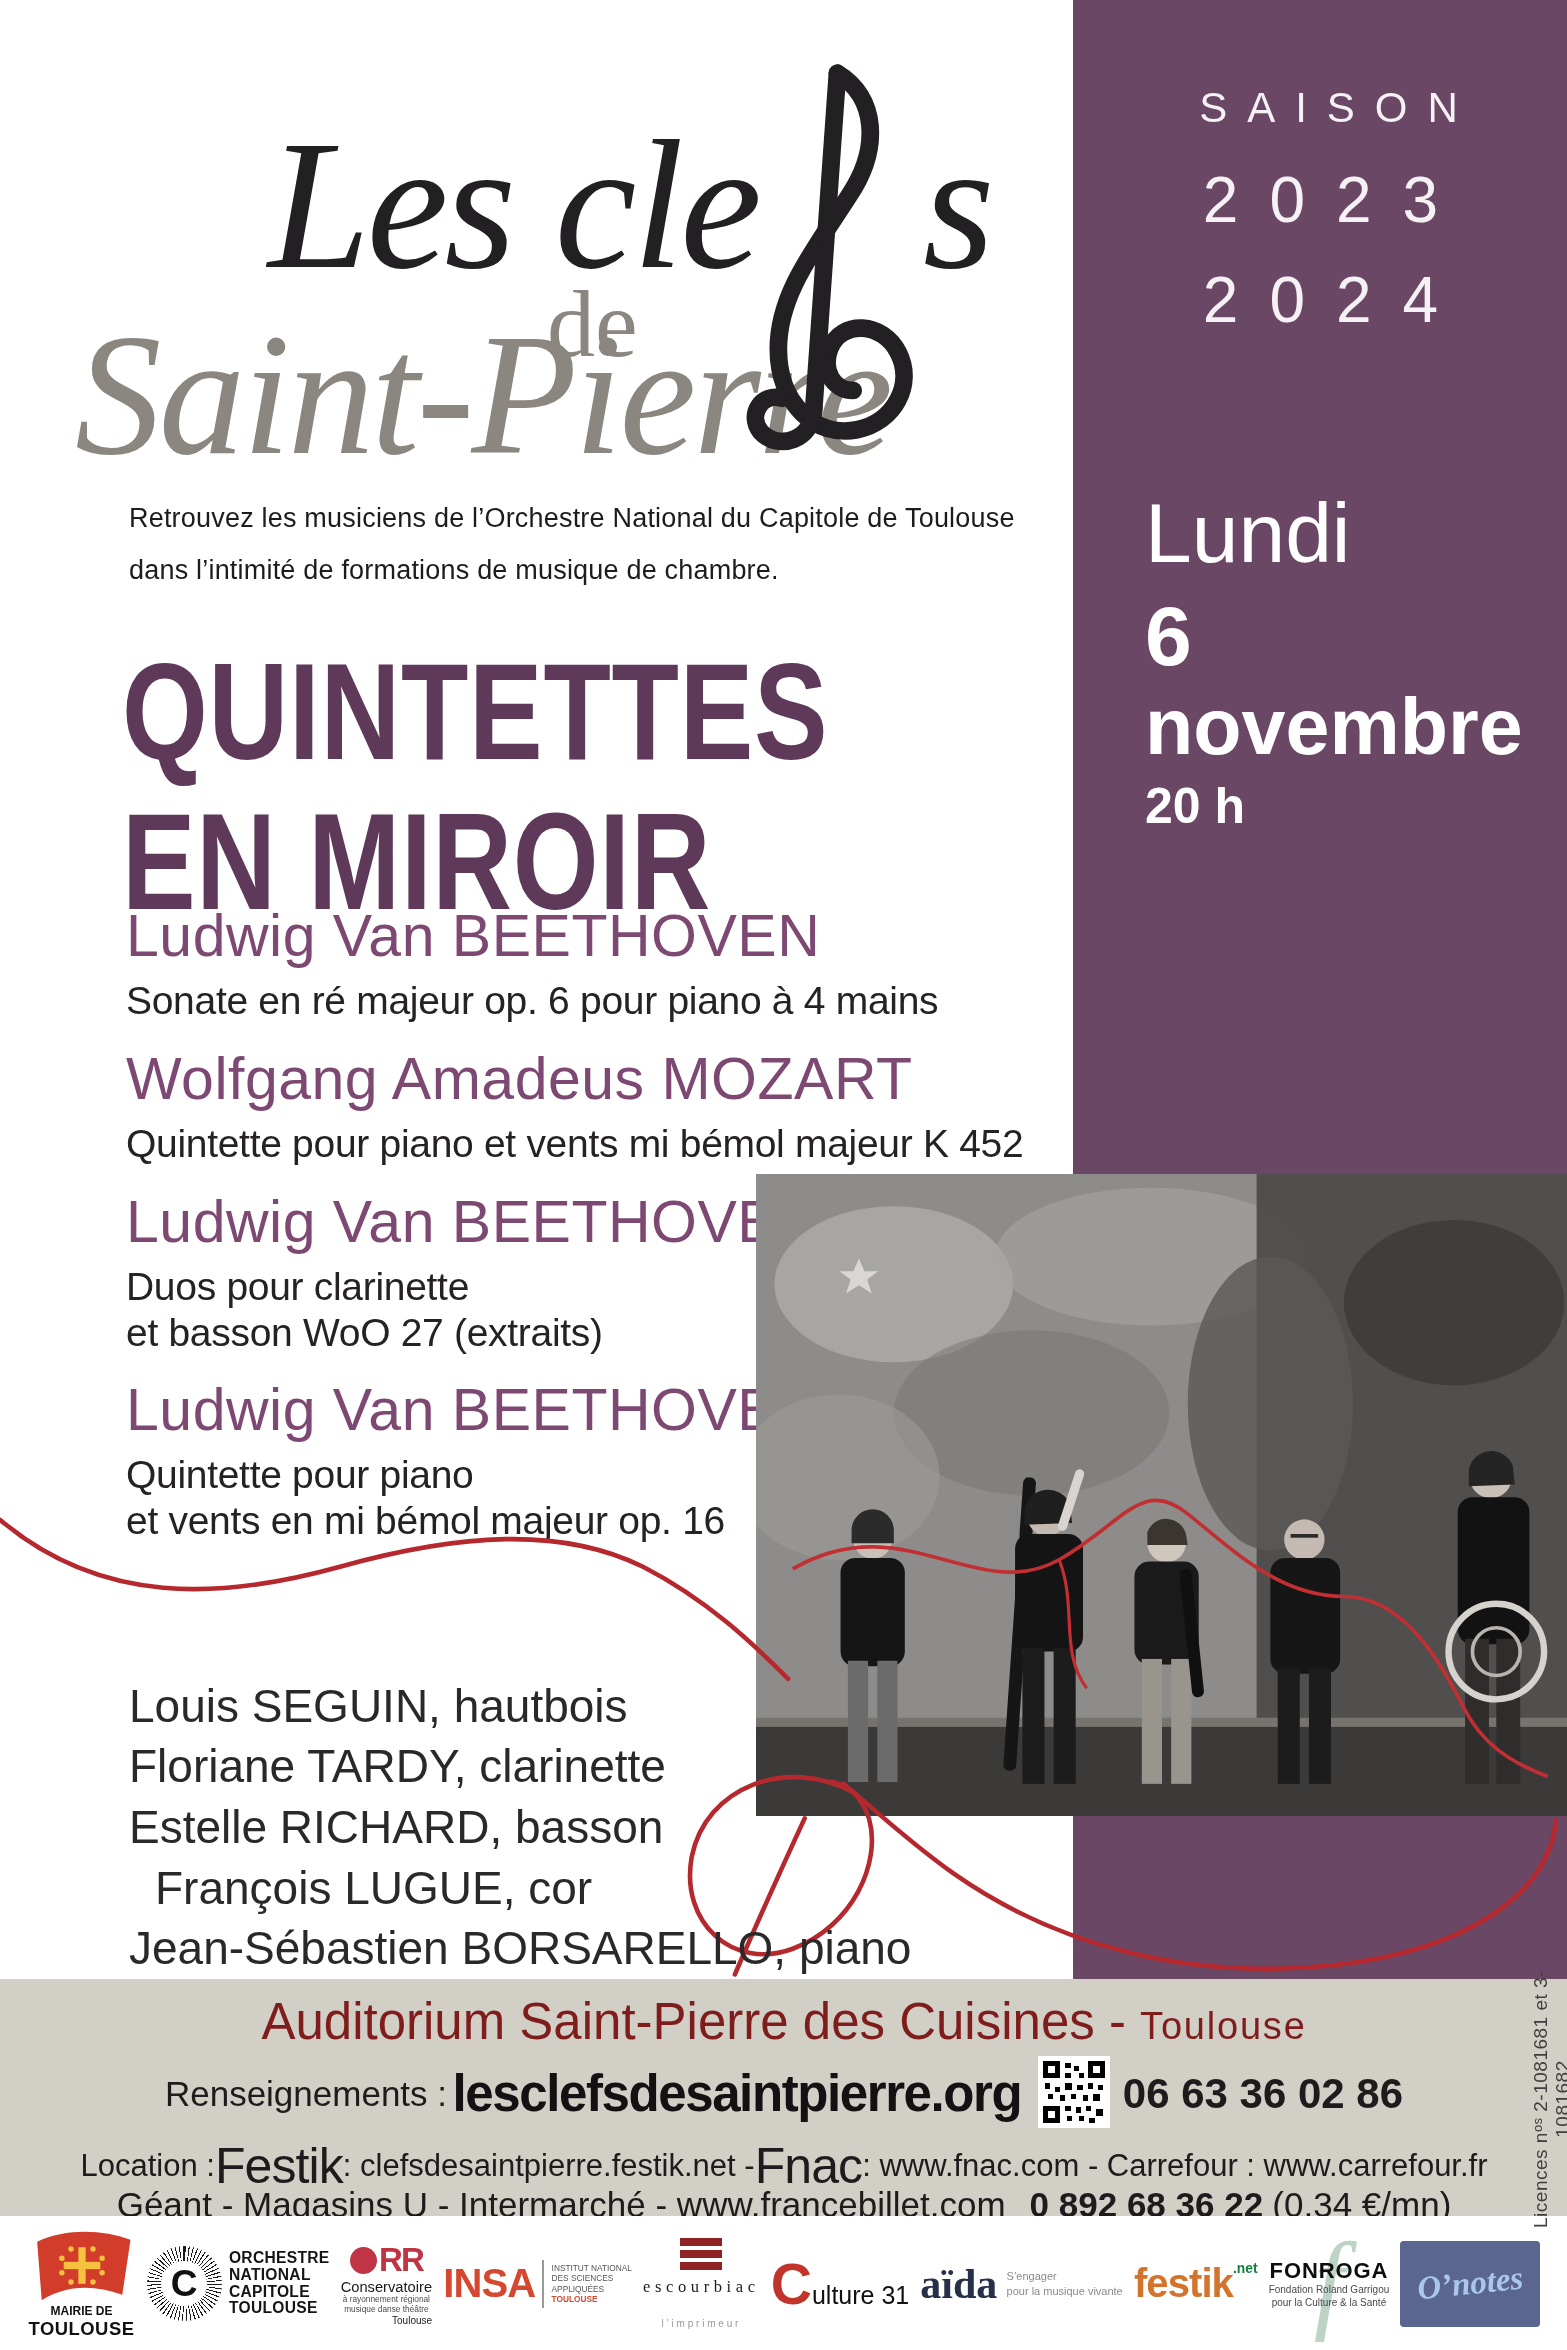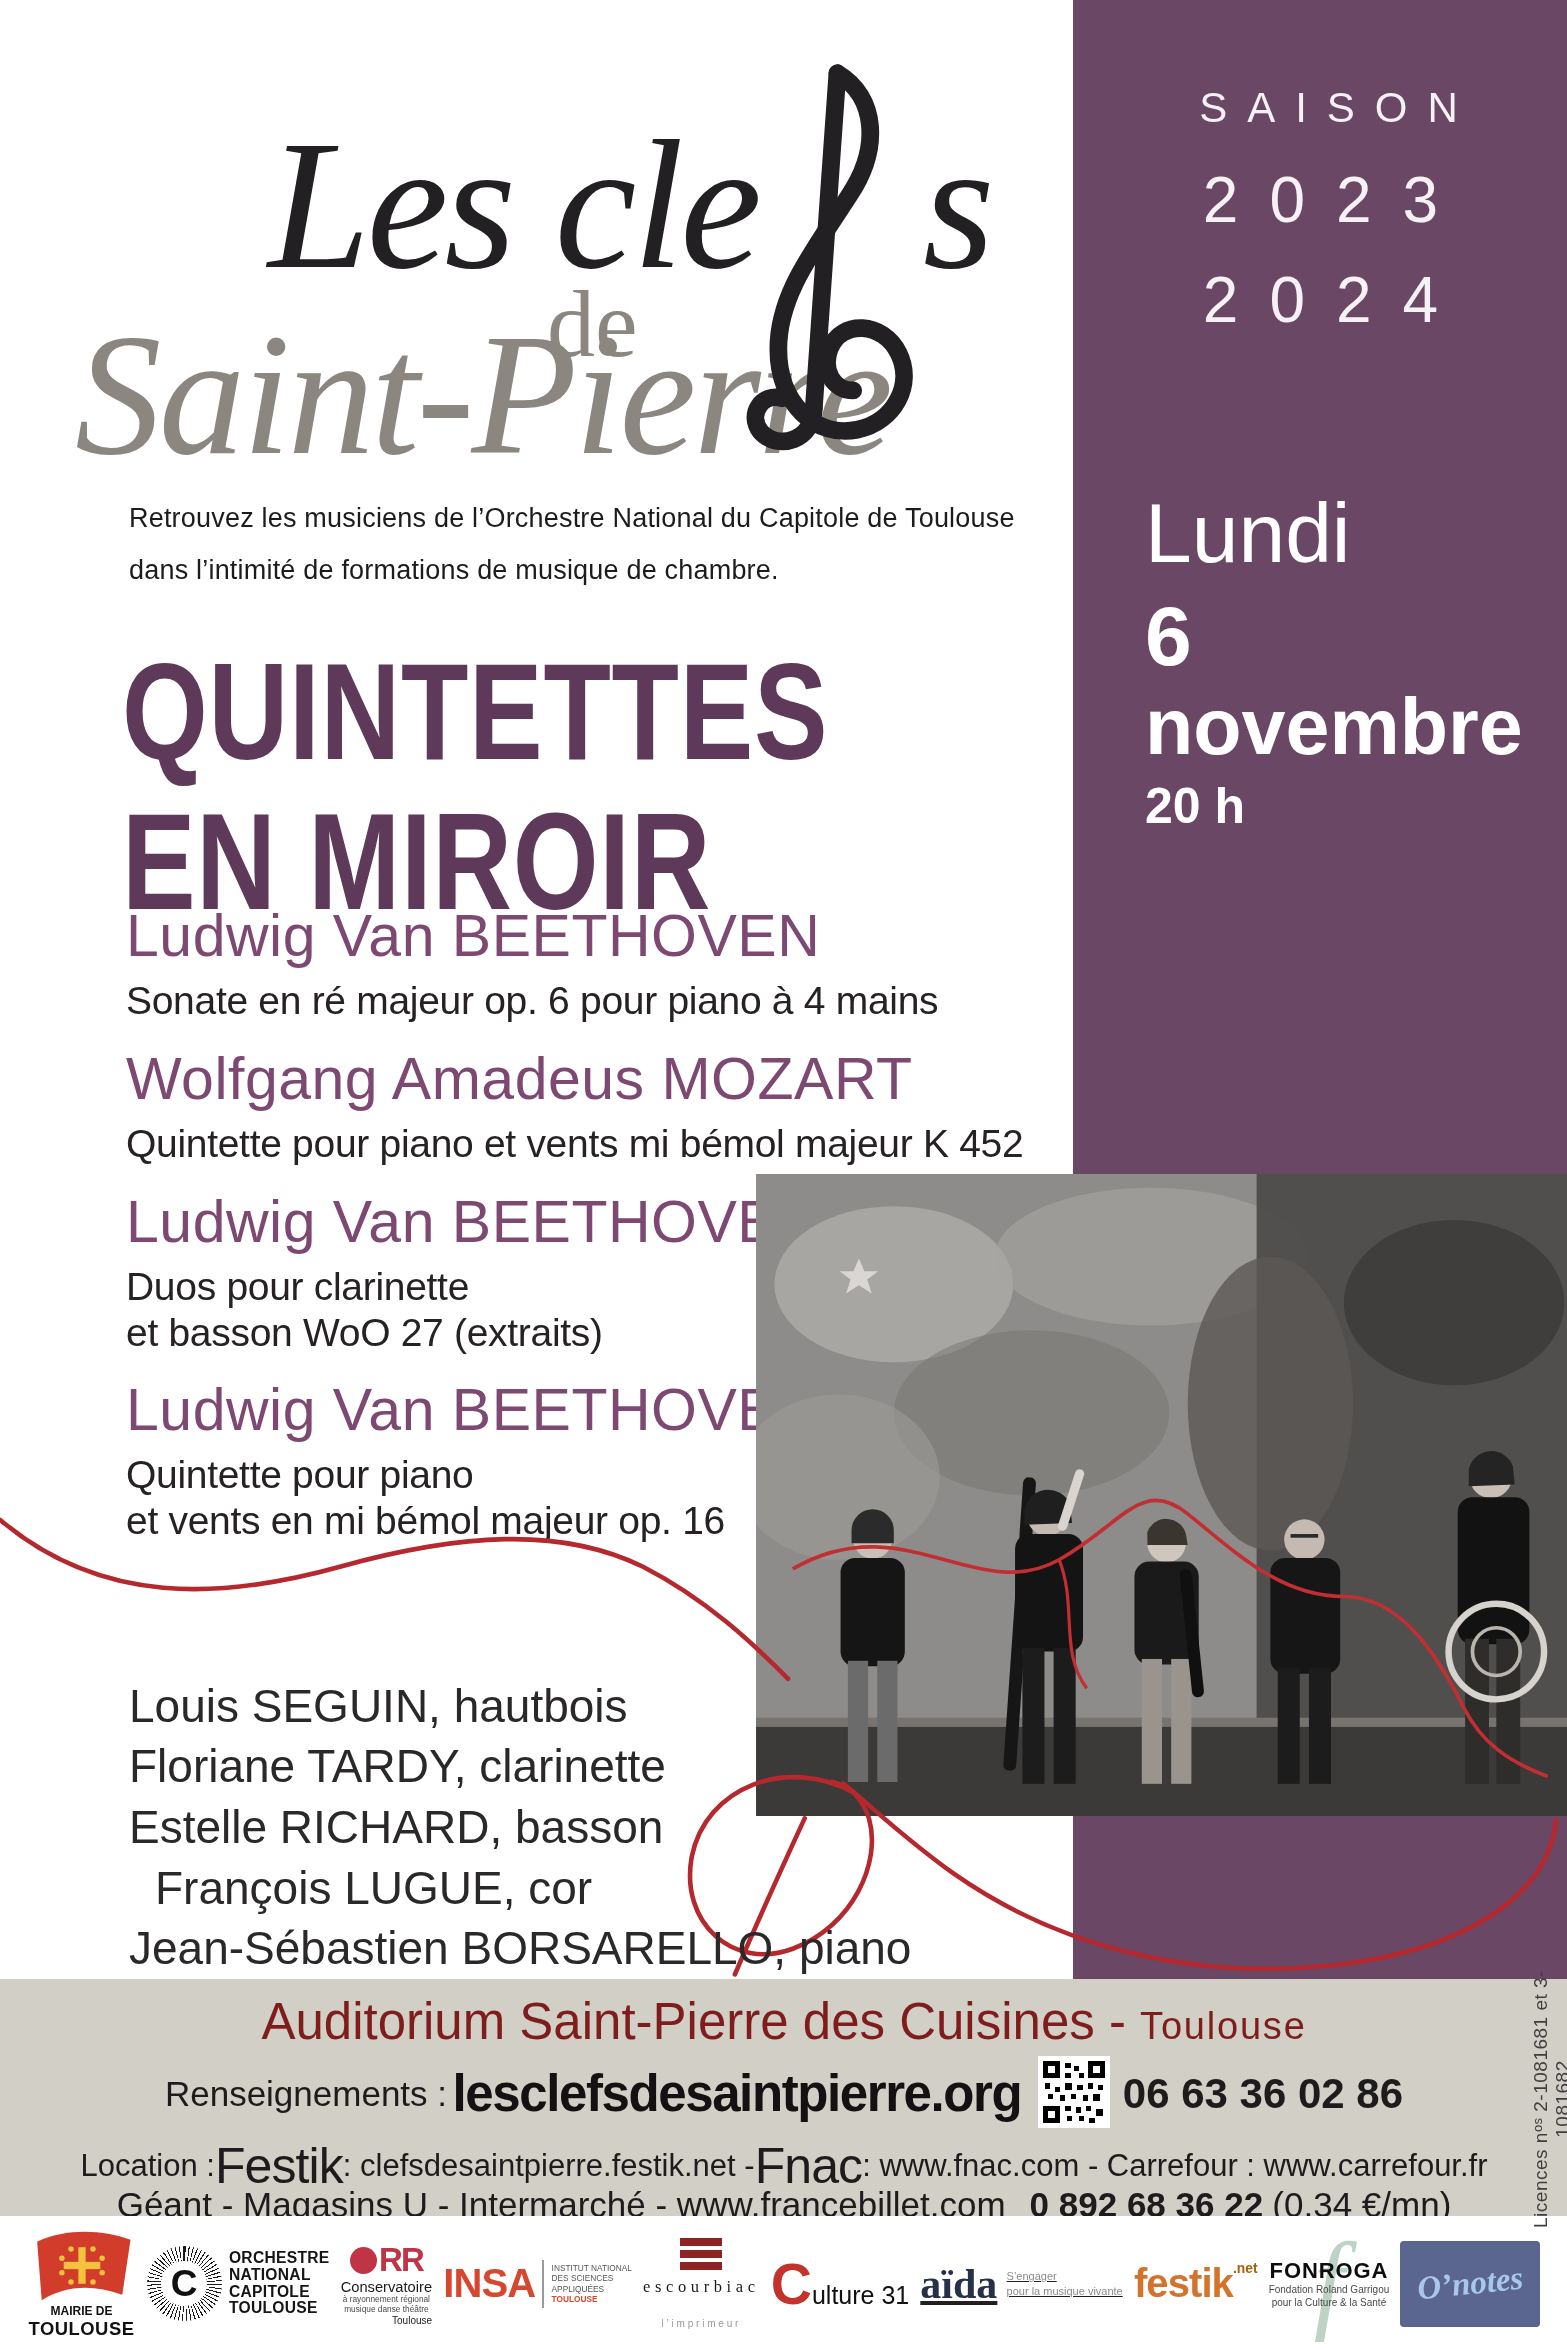--- a/index.html
+++ b/index.html
@@ -83,27 +83,27 @@
   .insa-col{display:flex;flex-direction:column;align-items:flex-start;}
   .insa-line{font-size:8.3px;color:#555;line-height:1.25;}
   .insa-city{font-size:8.3px;font-weight:700;color:#d5482f;}
   .esc-bars{display:flex;flex-direction:column;gap:3.7px;margin-bottom:7.3px;}
   .esc-bar{width:42px;height:8.3px;background:#8e2323;}
   .esc-name{font-family:"Liberation Serif","DejaVu Serif",serif;font-size:16.5px;letter-spacing:4.6px;color:#1a1a1a;}
   .esc-sub{font-size:10px;letter-spacing:2.8px;color:#9a9a9a;margin-top:21px;}
   .c31{flex-direction:row;align-items:baseline;}
   .c31-c{font-size:57px;font-weight:700;color:#c2332b;}
   .c31-rest{font-size:25px;color:#111;}
-  .aida{flex-direction:row;gap:9.2px;align-items:center;text-decoration:underline;}
+  .aida{flex-direction:row;gap:9.2px;align-items:center;}
   .aida-name{font-family:"Liberation Serif","DejaVu Serif",serif;font-size:42px;font-weight:700;color:#273049;}
   .aida-col{display:flex;flex-direction:column;align-items:flex-start;}
   .aida-sub{font-size:11px;color:#8a8a8a;line-height:1.3;}
   .festik{flex-direction:row;align-items:flex-start;}
   .festik-name{font-size:40px;font-weight:700;color:#d4732b;letter-spacing:-0.9px;}
-  .festik-net{font-size:13.8px;font-weight:700;color:#a16207;}
+  .festik-net{font-size:13.8px;font-weight:700;color:#15803d;}
   .fonroga{position:relative;}
   .fonroga-f{position:absolute;top:-31px;left:50%;transform:translateX(-50%);
              font-family:"Liberation Serif","DejaVu Serif",serif;font-style:italic;
              font-size:110px;color:#bcd3c5;z-index:0;line-height:1;}
   .fonroga-name{font-size:22px;font-weight:700;color:#0d0d0d;letter-spacing:0.9px;z-index:1;}
   .fonroga-sub{font-size:10px;color:#4a4a4a;line-height:1.25;z-index:1;}
   .onotes{width:140px;height:86px;background:#5a6590;border-radius:3.7px;display:flex;align-items:center;justify-content:center;}
   .onotes-name{font-family:"Liberation Serif","DejaVu Serif",serif;font-style:italic;font-weight:700;
                font-size:33px;color:#a9c7e8;transform:rotate(-6deg);}
 </style>

